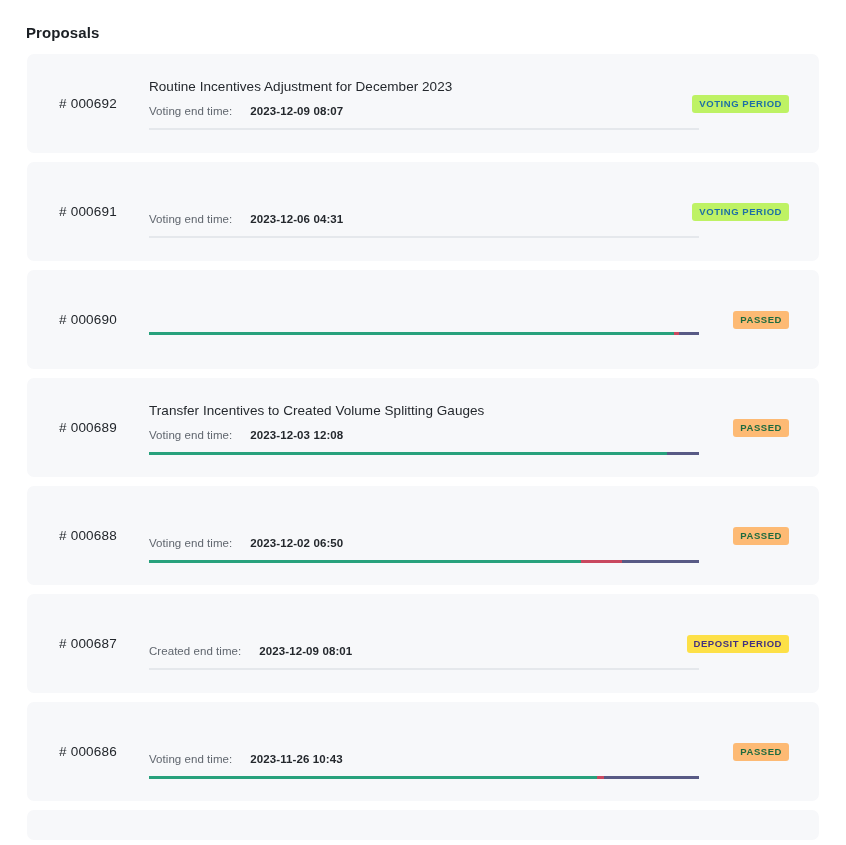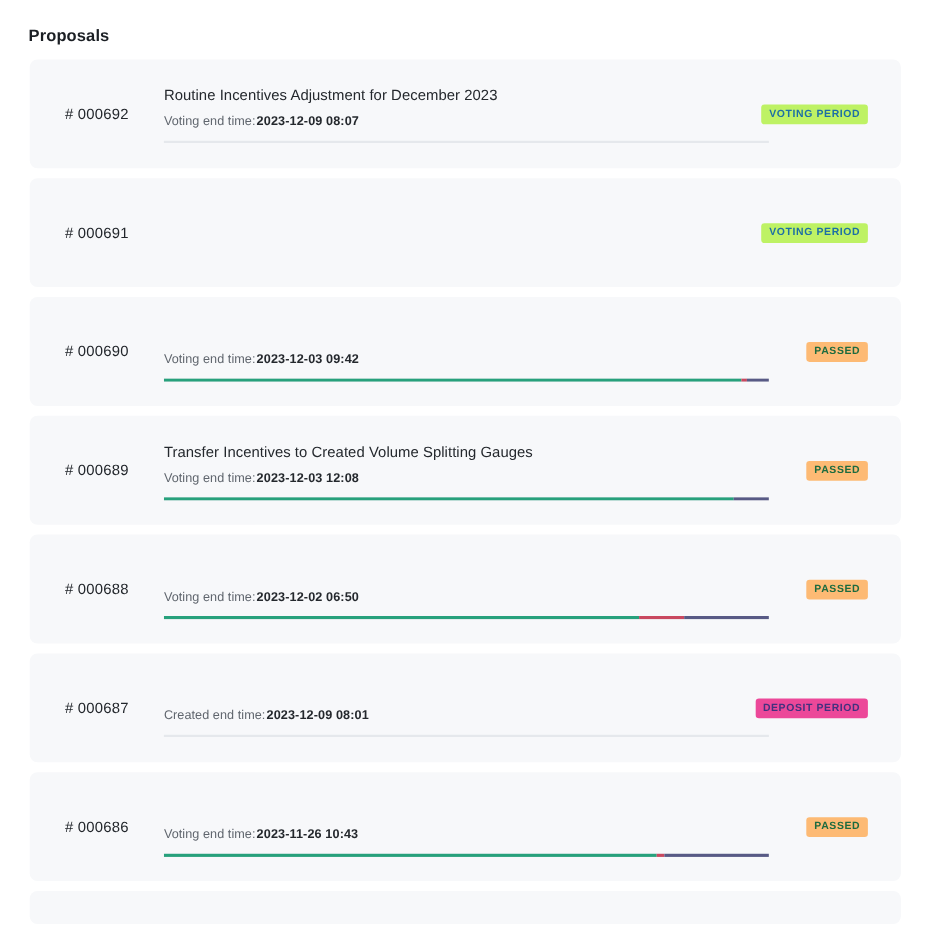--- a/index.html
+++ b/index.html
@@ -85,21 +85,21 @@
     letter-spacing: 0.05px;
     white-space: nowrap;
     line-height: 15px;
     margin-bottom: 9px;
   }
 
   .card-meta .meta-value {
     color: #24282d;
     font-weight: bold;
     letter-spacing: 0.1px;
-    margin-left: 1px;
+    margin-left: 18px;
   }
 
   .vote-bar {
     position: relative;
     width: 550px;
     height: 3px;
     background: #e8eaed;
     display: flex;
     overflow: hidden;
   }
@@ -120,21 +120,21 @@
     font-weight: bold;
     letter-spacing: 0.55px;
     padding: 3px 7px 3px 7px;
     border-radius: 3px;
     white-space: nowrap;
     line-height: 12px;
   }
 
   .badge-voting  { background: #bef264; color: #1d6fa5; }
   .badge-passed  { background: #fdba74; color: #1d6b3f; }
-  .badge-deposit { background: #ec4899; color: #43317f; }
+  .badge-deposit { background: #fde047; color: #43317f; }
 
   .card-partial {
     height: 30px;
   }
 </style>
 </head>
 <body>
 
 <div class="page">
 
@@ -145,27 +145,31 @@
         <div class="card-id"># 000692</div>
         <div class="card-body">
           <div class="card-title">Routine Incentives Adjustment for December 2023</div>
           <div class="card-meta"><span>Voting end time:</span><span class="meta-value">2023-12-09 08:07</span></div>
           <div class="vote-bar plain"></div>
         </div>
         <div class="status-badge badge-voting">VOTING PERIOD</div>
       </div>
       <div class="proposal-card">
         <div class="card-id"># 000691</div>
+        <div class="card-body">
+          <div class="card-title empty">&nbsp;</div>
+          <div class="card-meta"><span>Voting end time:</span><span class="meta-value">2023-12-06 04:31</span></div>
+          <div class="vote-bar plain"></div>
+        </div>
         <div class="status-badge badge-voting">VOTING PERIOD</div>
       </div>
       <div class="proposal-card">
         <div class="card-id"># 000690</div>
         <div class="card-body">
           <div class="card-title empty">&nbsp;</div>
-          <div class="card-meta"><span>Voting end time:</span><span class="meta-value">2023-12-03 09:42</span></div>
           <div class="vote-bar">
             <div class="seg seg-yes" style="width: 95.5%;"></div>
             <div class="seg seg-no" style="width: 0.9%;"></div>
             <div class="seg seg-abstain" style="width: 3.6%;"></div>
           </div>
         </div>
         <div class="status-badge badge-passed">PASSED</div>
       </div>
       <div class="proposal-card">
         <div class="card-id"># 000689</div>

